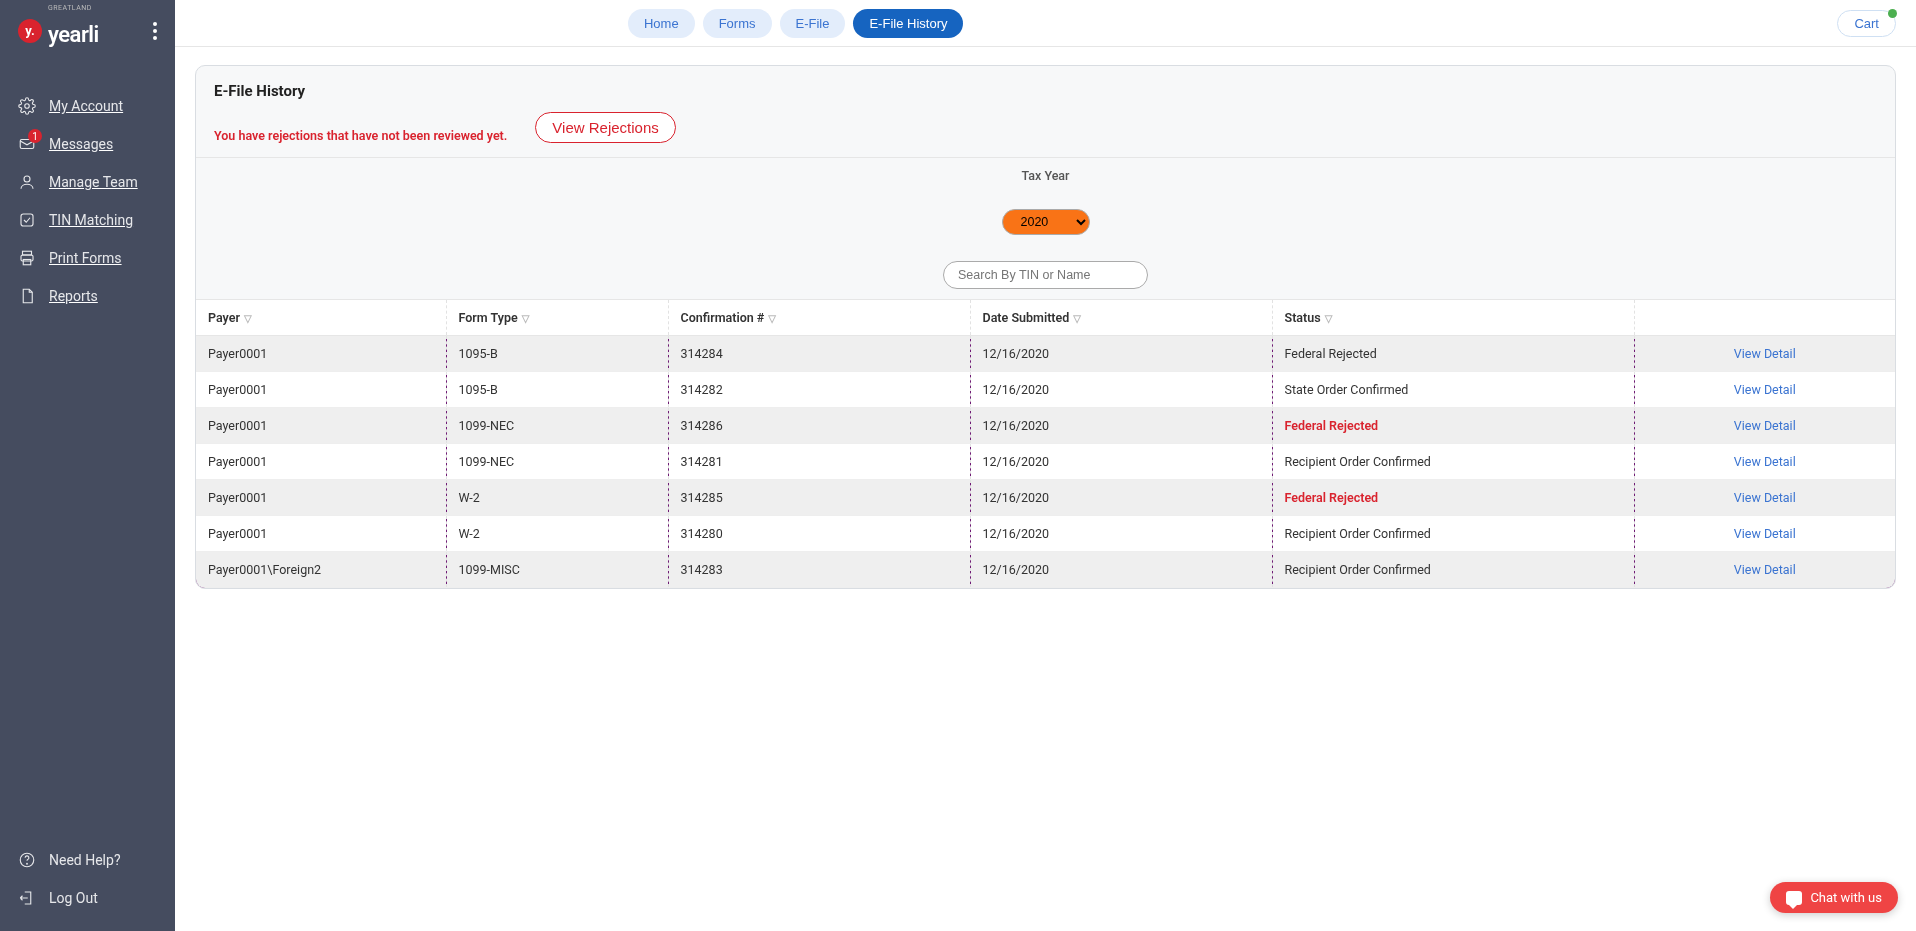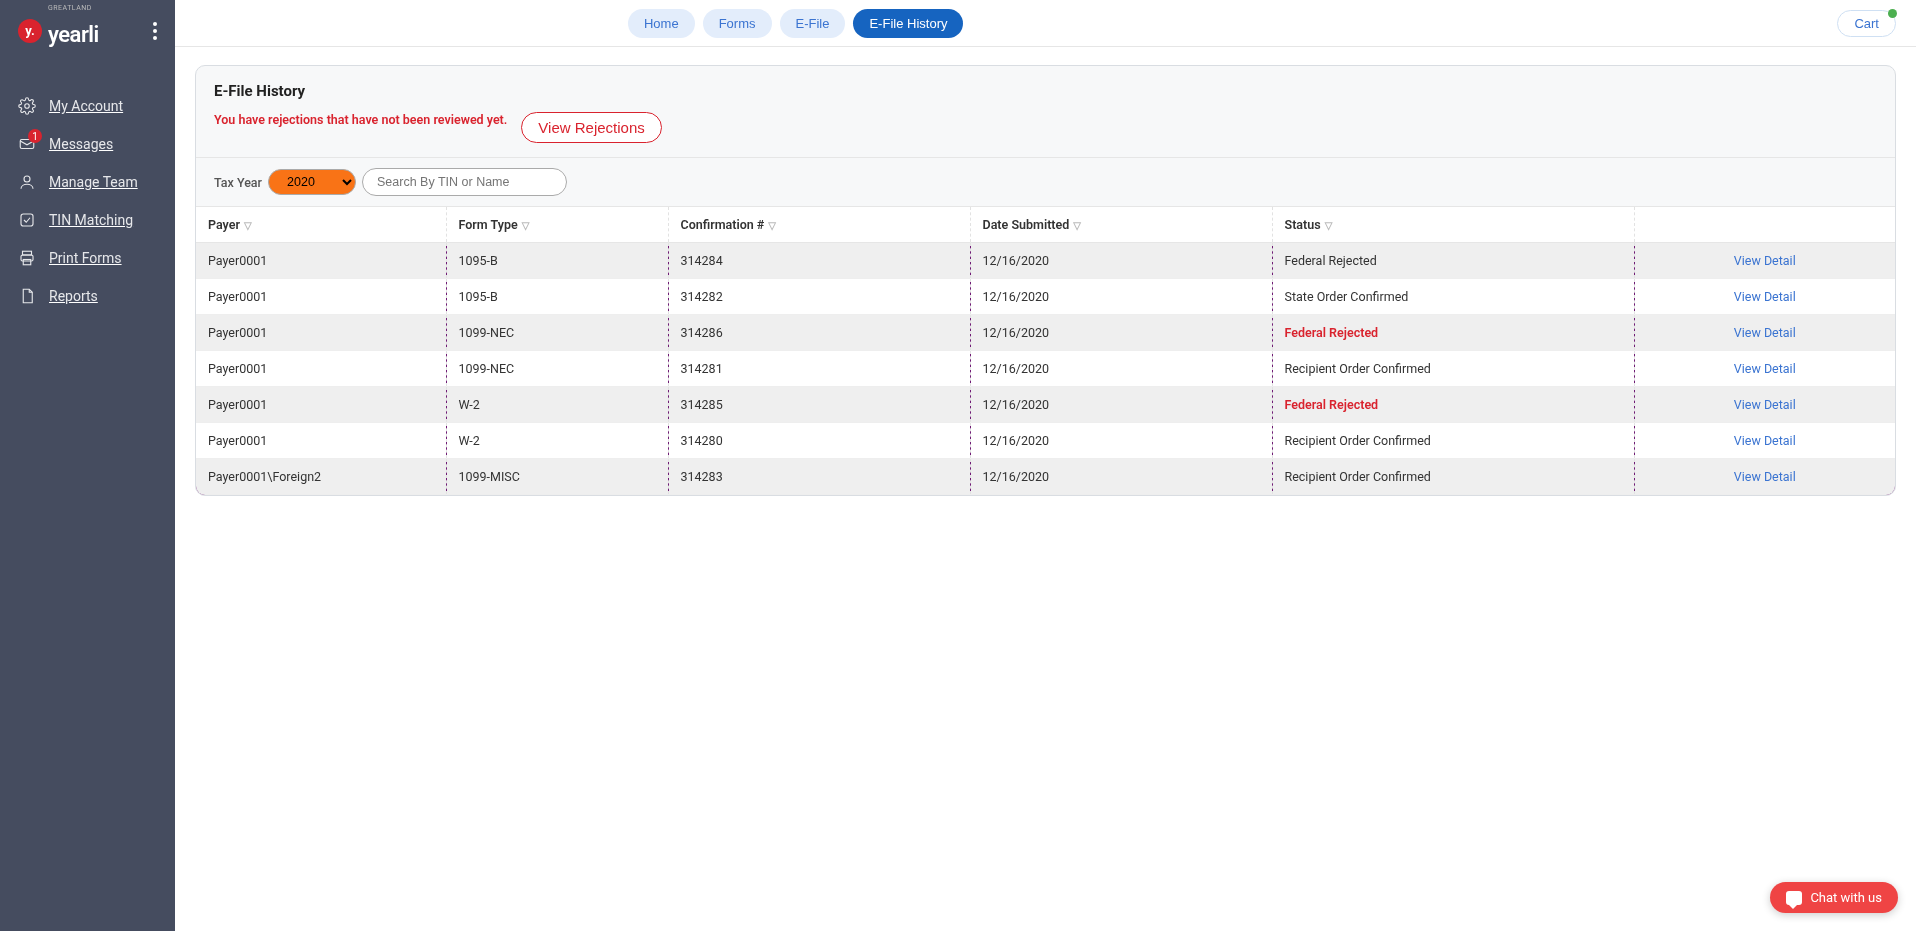--- a/index.html
+++ b/index.html
@@ -147,45 +147,46 @@
   background: #f7f8f9;
   overflow: hidden;
 }
 .panel-header {
   padding: 16px 18px 12px;
   font-size: 15px;
   font-weight: 700;
   color: #222;
 }
 .alert-row {
-  display: flex; align-items: flex-start;
+  display: flex; align-items: flex-end;
   padding: 0 18px 14px;
-  gap: 14px;
+  gap: 28px;
 }
 .alert-text {
   color: #d9232e;
   font-weight: 600;
   font-size: 12.5px;
 }
 .alert-btn {
   border: 1px solid #d9232e;
   color: #d9232e;
   background: #fff;
   border-radius: 16px;
   padding: 6px 16px;
   font-size: 15px;
   cursor: pointer;
 }
 .filter-row {
   display: flex; align-items: center;
   padding: 10px 18px;
-  gap: 6px;
+  gap: 26px;
   border-top: 1px solid #e6e6e6;
   font-size: 12.5px;
   color: #555;
+  flex-direction: column;
 }
 .filter-label { font-weight: 500; }
 .year-select {
   border: 1px solid #aaa;
   border-radius: 16px;
   padding: 4px 24px 4px 14px;
   font-size: 12.5px;
   background: #f97316;
   appearance: auto;
   cursor: pointer;
@@ -350,20 +351,41 @@
         <span class="side-icon">
           <svg viewBox="0 0 24 24">
               <path d="M7 3h8l4 4v14H7z"></path>
               <path d="M15 3v4h4"></path>
             </svg>
         </span>
         <span>Reports</span>
       </li>
     </ul>
 
+    <ul class="side-bottom">
+      <li>
+        <span class="side-icon">
+          <svg viewBox="0 0 24 24">
+              <circle cx="12" cy="12" r="9"></circle>
+              <path d="M9.5 9a2.5 2.5 0 1 1 3.5 2.3c-.8.4-1 1-1 1.7"></path>
+              <circle cx="12" cy="17" r="0.5" fill="#e6e7ea"></circle>
+            </svg>
+        </span>
+        <span>Need Help?</span>
+      </li>
+      <li>
+        <span class="side-icon">
+          <svg viewBox="0 0 24 24">
+              <path d="M9 4h8v16H9"></path>
+              <path d="M13 12H3m0 0l3-3m-3 3l3 3"></path>
+            </svg>
+        </span>
+        <span>Log Out</span>
+      </li>
+    </ul>
   </aside>
 
   <div class="main">
     <div class="topbar">
       <div class="top-center" id="top-tabs">
           <button class="pill">Home</button>
           <button class="pill">Forms</button>
           <button class="pill">E-File</button>
           <button class="pill active">E-File History</button>
         </div>

